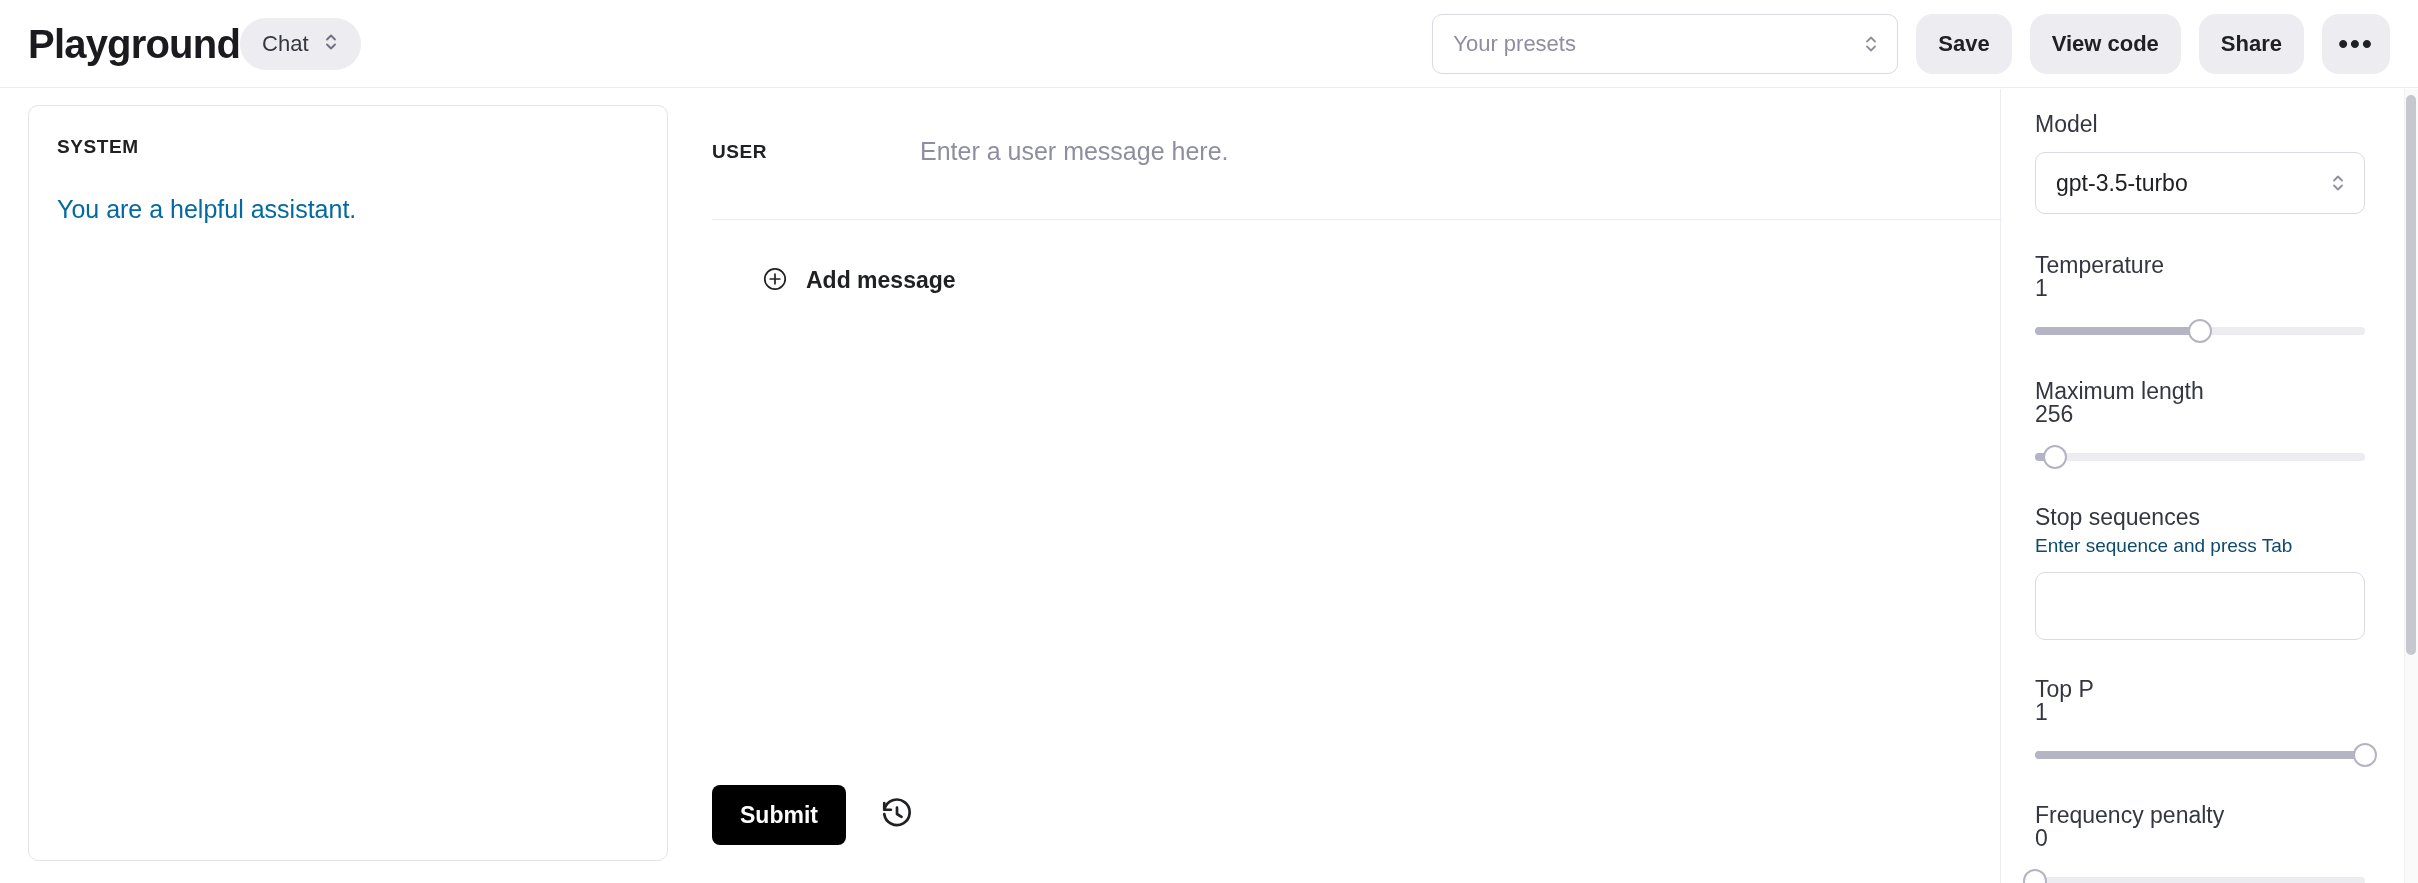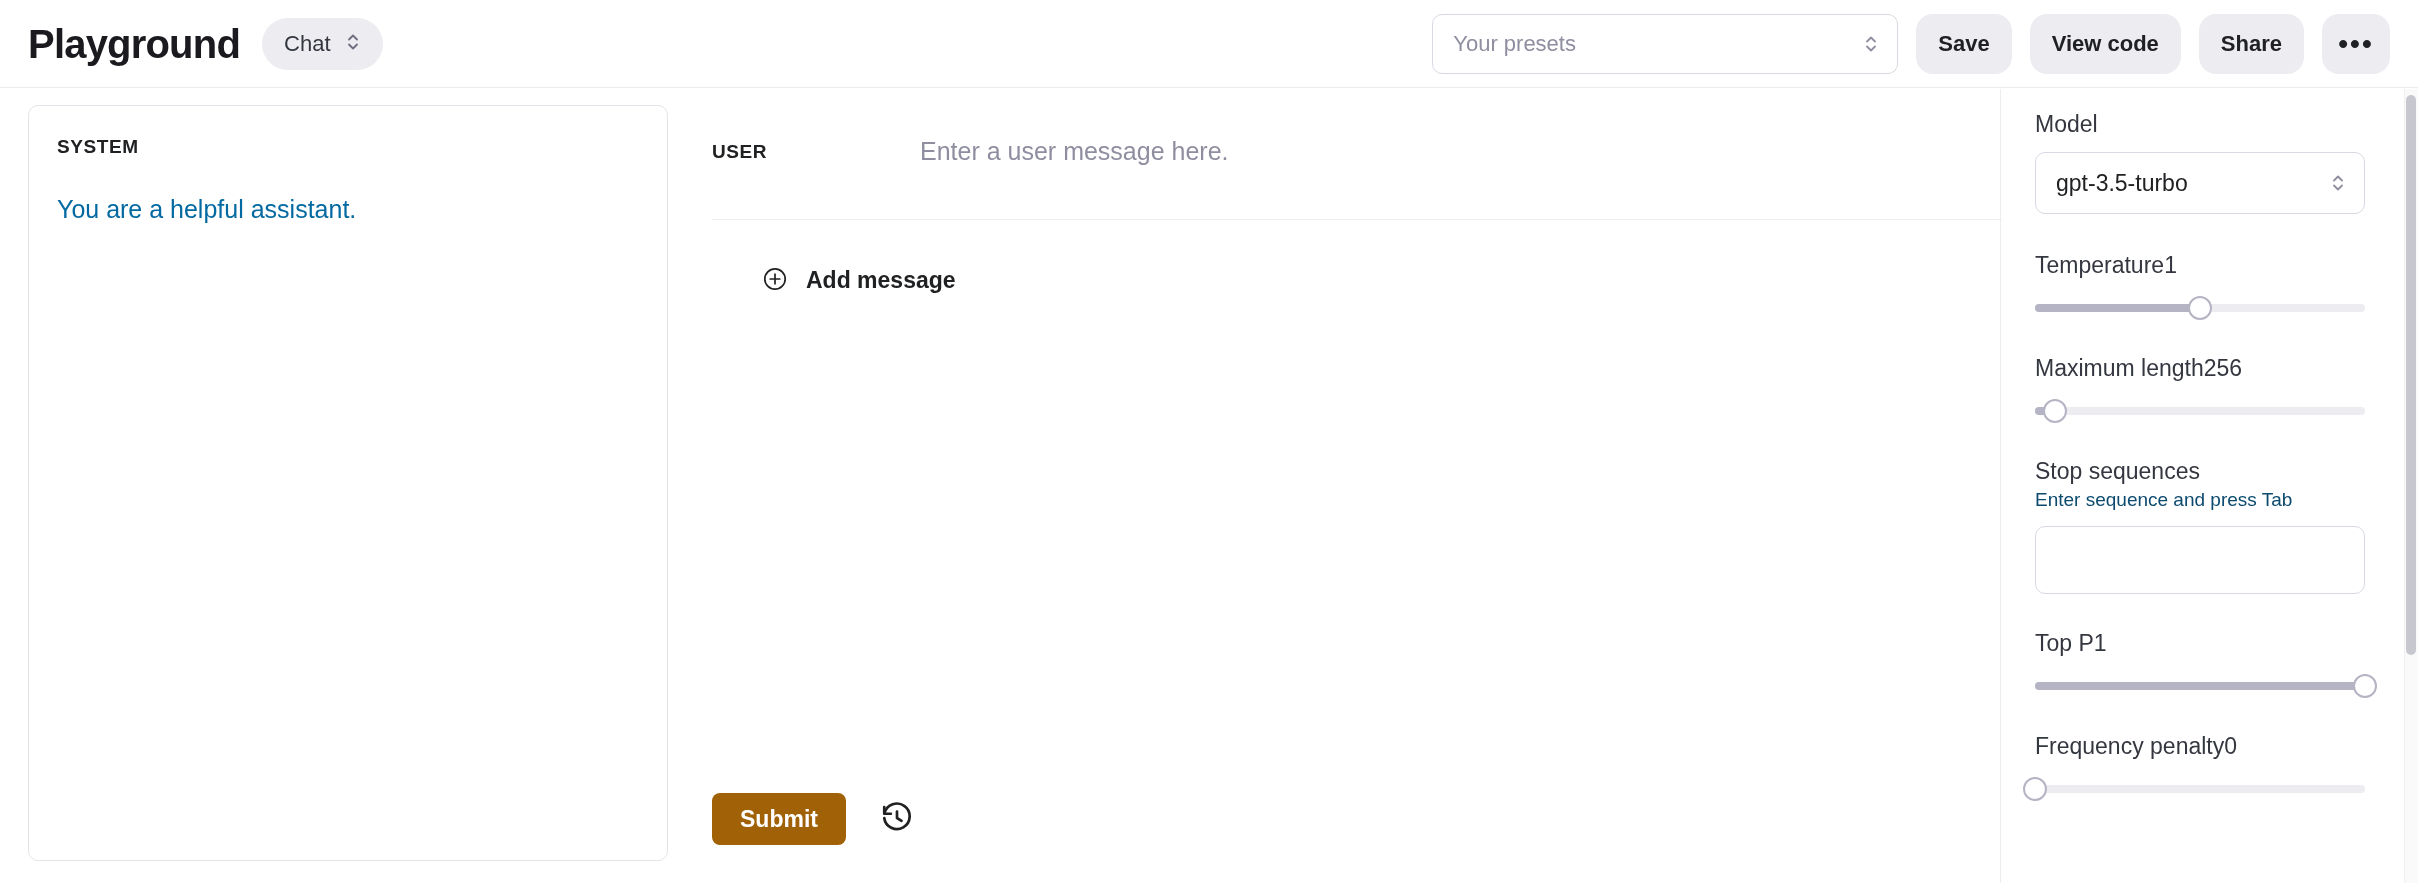--- a/index.html
+++ b/index.html
@@ -22,21 +22,20 @@
     width: 2418px;
     height: 88px;
     border-bottom: 1px solid #ececf1;
     background: #ffffff;
     display: flex;
     align-items: center;
   }
   .header-left {
     display: flex;
     align-items: center;
-    gap: 22px;
     margin-left: 28px;
   }
   .page-title {
     font-size: 40px;
     font-weight: 700;
     letter-spacing: -0.8px;
     color: #1a1a1f;
     line-height: 1;
   }
   .mode-pill {
@@ -202,25 +201,25 @@
   
   .submit-row {
     position: absolute;
     left: 712px;
     bottom: 38px;
     display: flex;
     align-items: center;
     gap: 30px;
   }
   .submit-btn {
-    height: 52px;
+    height: 60px;
     padding: 0 28px;
     border: none;
     border-radius: 8px;
-    background: #a16207;
+    background: #000000;
     color: #ffffff;
     font-size: 23px;
     font-weight: 700;
     font-family: inherit;
     cursor: pointer;
   }
   .history-btn {
     background: none;
     border: none;
     padding: 4px;
@@ -242,22 +241,23 @@
   }
   .field { margin-bottom: 6px; }
   .field-label {
     font-size: 23px;
     color: #353740;
     line-height: 1;
   }
   .field-row {
     display: flex;
     align-items: baseline;
-    justify-content: flex-start;
+    justify-content: flex-end;
     margin-bottom: 18px;
+    flex-direction: column;
   }
   .field-value {
     font-size: 23px;
     color: #353740;
     line-height: 1;
   }
 
   .model-select {
     position: relative;
     width: 330px;

